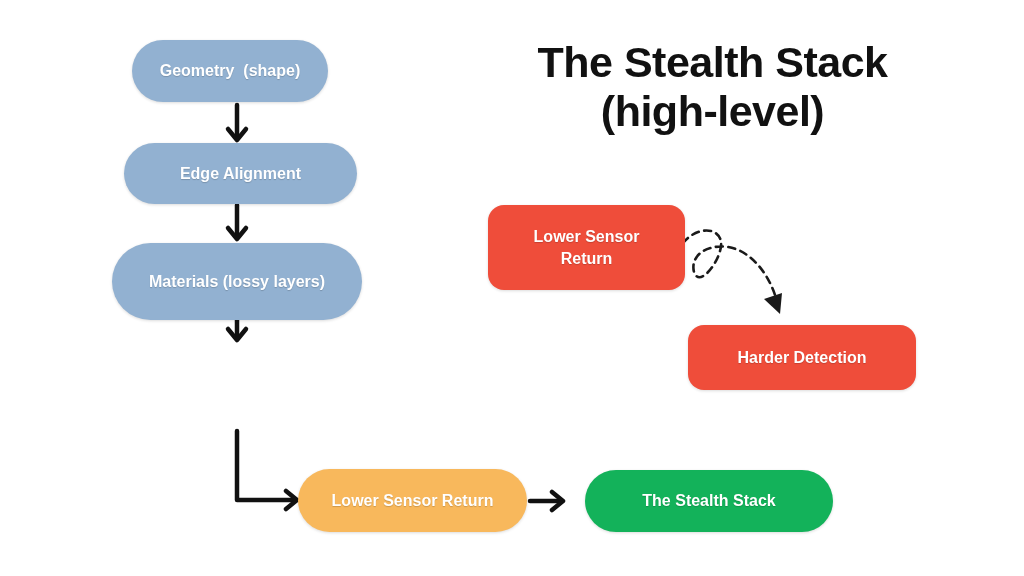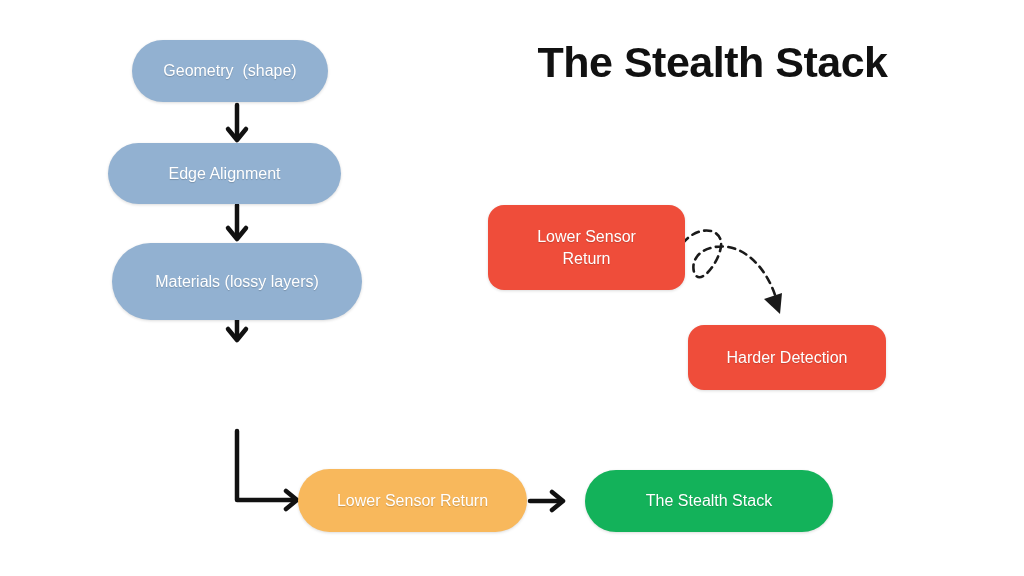--- a/index.html
+++ b/index.html
@@ -23,34 +23,34 @@
   .node {
     position: absolute;
     display: flex;
     align-items: center;
     justify-content: center;
     text-align: center;
     box-sizing: border-box;
     box-shadow: 0 1px 3px rgba(0,0,0,0.14);
   }
   .node .label {
-    font-weight: normal;
+    font-weight: bold;
     color: #ffffff;
     white-space: pre-wrap;
     line-height: 1.35;
     text-shadow: 0 1px 1px rgba(0,0,0,0.18);
   }
   .pill-blue {
     background: #92B1D1;
     border-radius: 45px;
   }
   .pill-blue .label { font-size: 16px; }
 
   #node-geometry   { left: 132px; top: 40px;  width: 196px; height: 62px; }
-  #node-edge       { left: 108px; top: 143px; width: 233px; height: 61px; }
+  #node-edge       { left: 124px; top: 143px; width: 233px; height: 61px; }
   #node-materials  { left: 112px; top: 243px; width: 250px; height: 77px; }
   #node-signature  { left: 113px; top: 342px; width: 250px; height: 89px; padding: 0 26px; }
 
   #node-lower-flow {
     left: 298px; top: 469px; width: 229px; height: 63px;
     background: #F8B85C;
     border-radius: 32px;
   }
   #node-lower-flow .label { font-size: 16px; }
 
@@ -61,21 +61,21 @@
   }
   #node-stack .label { font-size: 16px; }
 
   .box-red {
     background: #EF4D3A;
     border-radius: 16px;
   }
   .box-red .label { font-size: 16px; }
 
   #callout-lower  { left: 488px; top: 205px; width: 197px; height: 85px; padding: 0 24px; }
-  #callout-harder { left: 688px; top: 325px; width: 198px; height: 65px; padding: 0 12px; }
+  #callout-harder { left: 688px; top: 325px; width: 228px; height: 65px; padding: 0 12px; }
 
   .title {
     position: absolute;
     left: 490px;
     top: 38px;
     width: 445px;
     text-align: center;
     color: #111111;
     font-weight: bold;
     font-size: 43px;
@@ -123,20 +123,21 @@
     </g>
 
     <g>
       <path d="M 683 243 C 697 226 719 227 721 242 C 723 257 700 290 694 272 C 690 256 706 244 728 247 C 752 251 769 275 776 298" stroke="#1a1a1a" stroke-width="2.6" fill="none" stroke-dasharray="7 5.5" stroke-linecap="round"></path>
       <polygon points="780,314 764,299 782,293" fill="#1a1a1a"></polygon>
     </g>
   </svg>
 
   <div class="title">
     <div>The Stealth Stack</div>
+    <div>(high-level)</div>
   </div>
 
   <div class="node pill-blue" id="node-geometry">
     <span class="label">Geometry  (shape)</span>
   </div>
   <div class="node pill-blue" id="node-edge">
     <span class="label">Edge Alignment</span>
   </div>
   <div class="node pill-blue" id="node-materials">
     <span class="label">Materials (lossy layers)</span>

